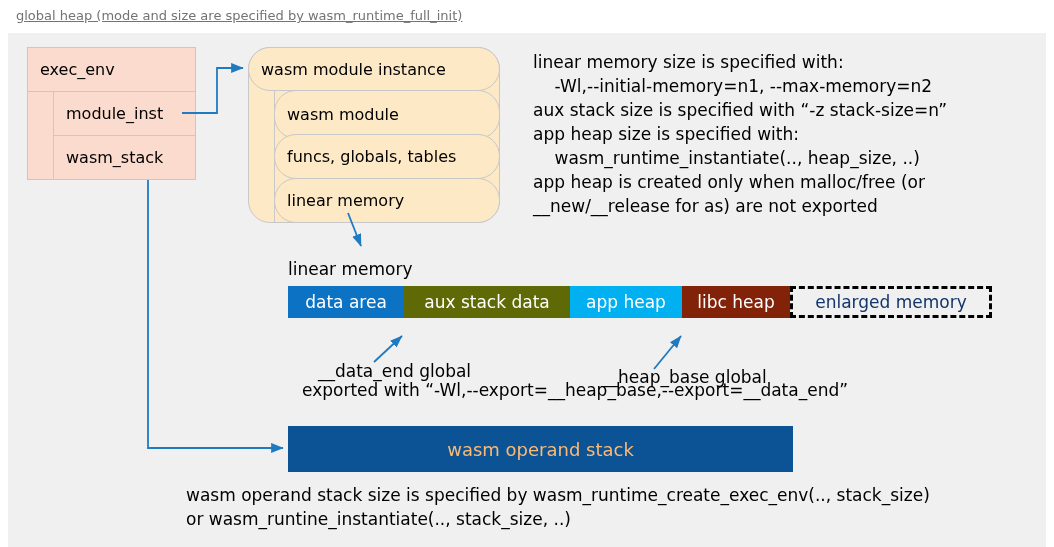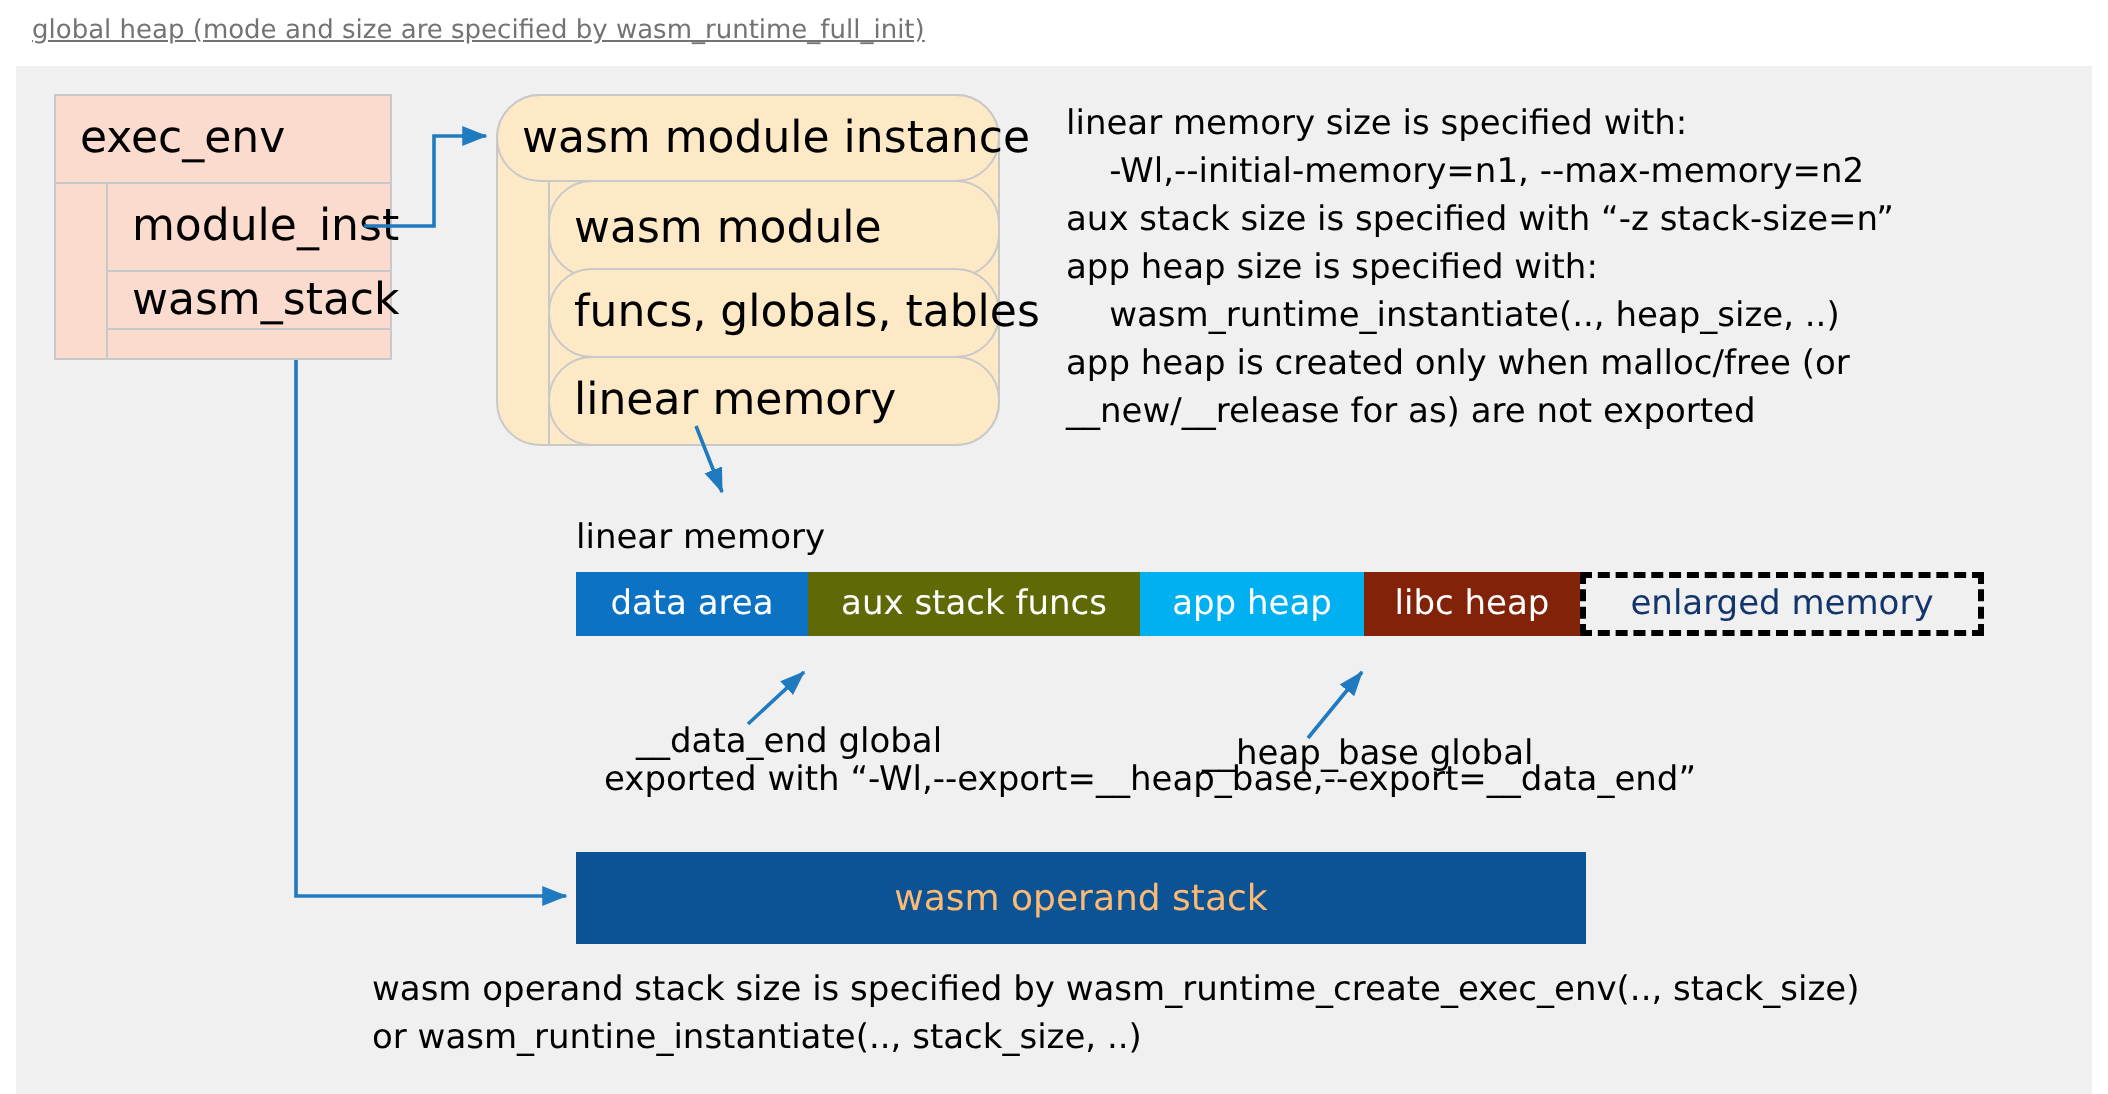--- a/index.html
+++ b/index.html
@@ -45,21 +45,21 @@
     border: 1px solid #c8c8c8;
   }
   .pink  { background: #fbdbcd; }
   .peach { background: #fde9c6; border-radius: 22px; }
 
   .cell {
     position: absolute;
     box-sizing: border-box;
     display: flex;
     align-items: center;
-    font-size: 22px;
+    font-size: 16px;
     color: #000000;
     padding-left: 12px;
     white-space: nowrap;
   }
   .cell.bordered { border: 1px solid #c8c8c8; }
 
   
   .memlabel {
     position: absolute;
     font-size: 17px;
@@ -131,21 +131,21 @@
   <div class="box pink" style="left:27px; top:47px; width:169px; height:133px;"></div>
 
   <div style="position:absolute; left:53px; top:91px; width:1px; height:89px; background:#c8c8c8;"></div>
 
   <div class="cell bordered pink" style="left:27px; top:47px; width:169px; height:45px;">
     <span>exec_env</span>
   </div>
   <div class="cell bordered pink" style="left:53px; top:91px; width:143px; height:45px;">
     <span>module_inst</span>
   </div>
-  <div class="cell bordered pink" style="left:53px; top:135px; width:143px; height:30px;">
+  <div class="cell bordered pink" style="left:53px; top:135px; width:143px; height:45px;">
     <span>wasm_stack</span>
   </div>
 
   <div class="box peach" style="left:248px; top:47px; width:252px; height:176px;"></div>
   <div style="position:absolute; left:274px; top:90px; width:1px; height:133px; background:#c8c8c8;"></div>
 
   <div class="cell bordered peach" style="left:248px; top:47px; width:252px; height:44px;">
     <span>wasm module instance</span>
   </div>
   <div class="cell bordered peach" style="left:274px; top:90px; width:226px; height:49px;">
@@ -165,21 +165,21 @@
     wasm_runtime_instantiate(.., heap_size, ..)
 app heap is created only when malloc/free (or
 __new/__release for as) are not exported</div>
 
   <div class="memlabel" style="left:288px; top:259px;">linear memory</div>
 
   <div class="seg" style="left:288px; width:116px; background:#0b72c4;">
     <span>data area</span>
   </div>
   <div class="seg" style="left:404px; width:166px; background:#5f6a06;">
-    <span>aux stack funcs</span>
+    <span>aux stack data</span>
   </div>
   <div class="seg" style="left:570px; width:112px; background:#00b0f0;">
     <span>app heap</span>
   </div>
   <div class="seg" style="left:682px; width:108px; background:#822208;">
     <span>libc heap</span>
   </div>
   <div class="seg dashed" style="left:790px; width:202px;">
     <span>enlarged memory</span>
   </div>

